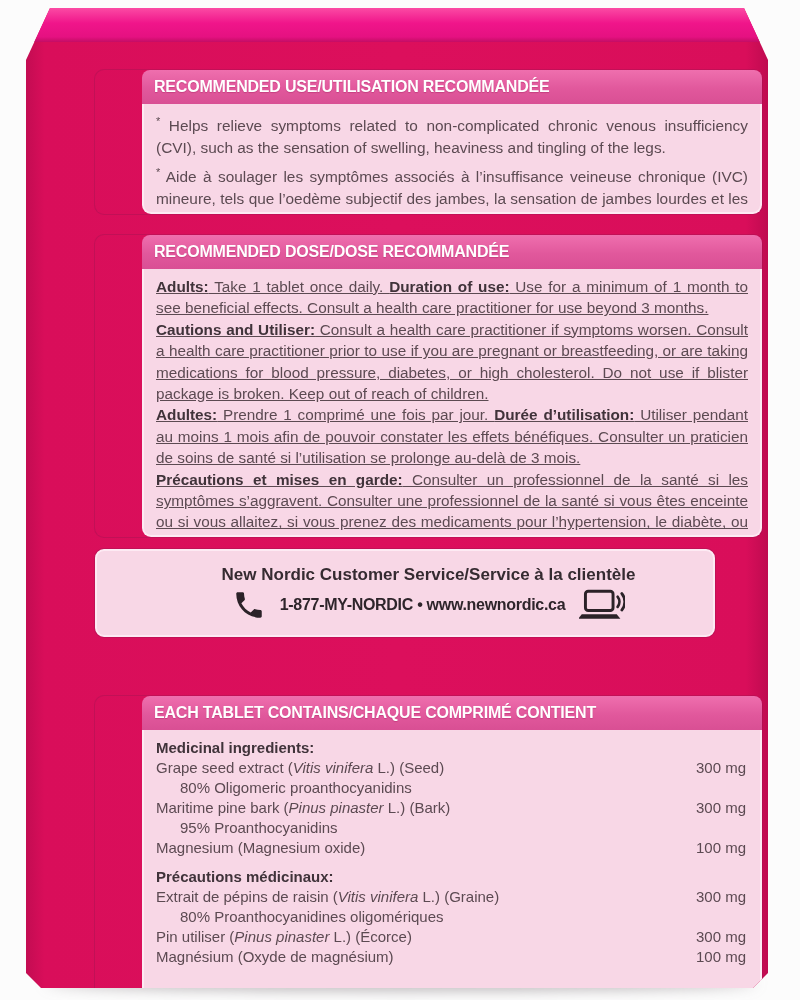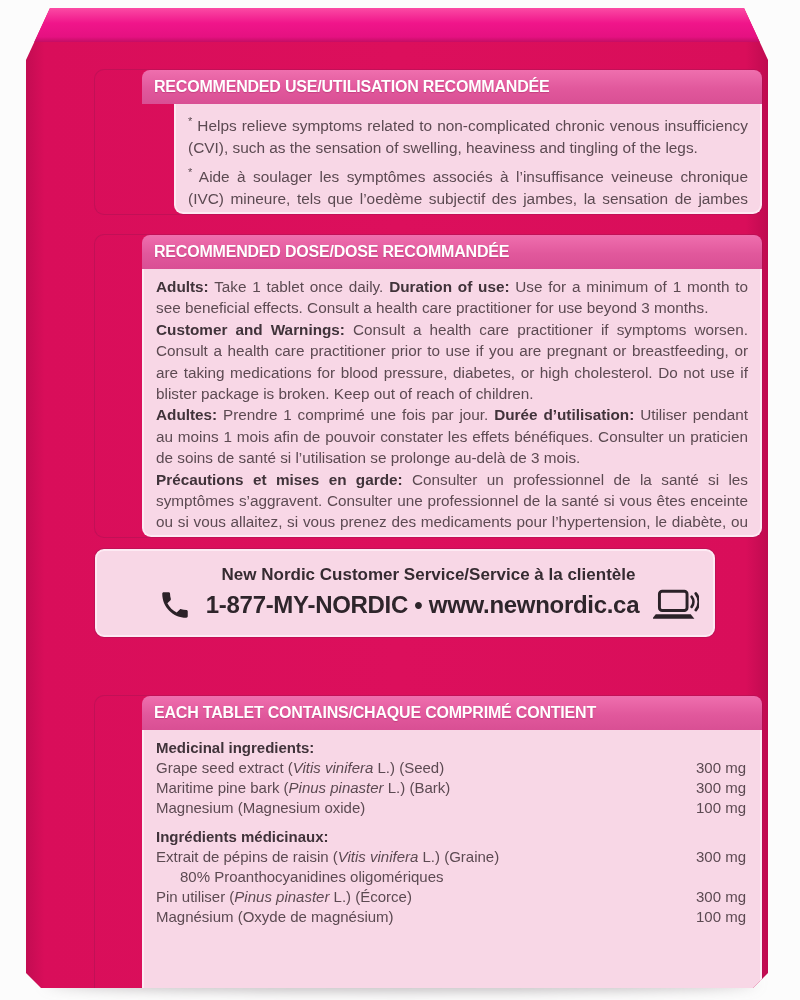--- a/index.html
+++ b/index.html
@@ -26,33 +26,33 @@
     box-shadow:0 0 0 1px rgba(150,20,80,.35);padding-left:47px;}
   .hdr{height:34px;line-height:34px;background:linear-gradient(180deg,#ef6fae 0,#e1589c 55%,#d94f94 100%);
     border-radius:8px 8px 0 0;color:#fff;font-weight:bold;font-size:16px;
     letter-spacing:-.2px;padding:0 0 0 12px;box-sizing:border-box;
     text-shadow:0 1px 1px rgba(160,30,90,.4);}
   .panel{background:#f8d7e6;border:2px solid #fdeaf3;border-top:none;
     border-radius:0 0 9px 9px;box-sizing:border-box;overflow:hidden;
     color:#5c4a52;}
   .panel.alone{border-radius:9px;border-top:2px solid #fdeaf3;}
 
-  .use-body{height:110px;padding:6px 12px;font-size:15.4px;line-height:22px;text-align:justify;margin-left:32px;}
+  .use-body{height:110px;padding:6px 12px;font-size:15.4px;line-height:22px;text-align:justify;}
   .use-body p{margin:0 0 2px 0;}
-  .dose-body{height:268px;padding:7px 12px;font-size:15.3px;line-height:21.4px;text-align:justify;}
+  .dose-body{height:268px;padding:7px 12px;font-size:15.3px;line-height:21.4px;text-align:justify;text-decoration:underline;}
   .dose-body p{margin:0;}
   b.lead{color:#40333a;}
   .sup{vertical-align:super;font-size:11px;}
 
   
   .service{top:541px;height:88px;display:flex;flex-direction:column;
     justify-content:center;align-items:center;gap:3px;}
   .svc-title{font-weight:bold;font-size:17px;color:#352b31;}
   .svc-line{display:flex;align-items:center;gap:14px;}
-  .svc-phone{font-weight:bold;font-size:24px;color:#2e252b;letter-spacing:-.3px;}
+  .svc-phone{font-weight:bold;font-size:16px;color:#2e252b;letter-spacing:-.3px;}
   .icon{display:inline-flex;align-items:center;}
 
   
   .contains-body{height:296px;padding:8px 14px 0 12px;font-size:15px;line-height:20px;}
   .ing-heading{font-weight:bold;color:#40333a;}
   .row{display:flex;}
   .row .name{flex:1;}
   .row.indent .name{padding-left:24px;}
   .row .amt{white-space:nowrap;}
   .blk-gap{height:9px;}
@@ -72,21 +72,21 @@
       <div class="panel use-body">
         <p><span class="sup">*</span><span> Helps relieve symptoms related to non-complicated chronic venous insufficiency (CVI), such as the sensation of swelling, heaviness and tingling of the legs.</span></p>
         <p><span class="sup">*</span><span> Aide à soulager les symptômes associés à l’insuffisance veineuse chronique (IVC) mineure, tels que l’oedème subjectif des jambes, la sensation de jambes lourdes et les fourmillements.</span></p>
       </div>
     </div>
 
     <div class="section" style="top:227px;">
       <div class="hdr">RECOMMENDED DOSE/DOSE RECOMMANDÉE</div>
       <div class="panel dose-body">
         <p><b class="lead">Adults:</b><span> Take 1 tablet once daily. </span><b class="lead">Duration of use:</b><span> Use for a minimum of 1 month to see beneficial effects. Consult a health care practitioner for use beyond 3 months.</span></p>
-        <p><b class="lead">Customer and Warnings:</b><span> Consult a health care practitioner if symptoms worsen. Consult a health care practitioner prior to use if you are pregnant or breastfeeding, or are taking medications for blood pressure, diabetes, or high cholesterol. Do not use if blister package is broken. Keep out of reach of children.</span></p>
+        <p><b class="lead">Cautions and Utiliser:</b><span> Consult a health care practitioner if symptoms worsen. Consult a health care practitioner prior to use if you are pregnant or breastfeeding, or are taking medications for blood pressure, diabetes, or high cholesterol. Do not use if blister package is broken. Keep out of reach of children.</span></p>
         <p><b class="lead">Adultes:</b><span> Prendre 1 comprimé une fois par jour. </span><b class="lead">Durée d’utilisation:</b><span> Utiliser pendant au moins 1 mois afin de pouvoir constater les effets bénéfiques. Consulter un praticien de soins de santé si l’utilisation se prolonge au-delà de 3 mois.</span></p>
         <p><b class="lead">Précautions et mises en garde:</b><span> Consulter un professionnel de la santé si les symptômes s’aggravent. Consulter une professionnel de la santé si vous êtes enceinte ou si vous allaitez, si vous prenez des medicaments pour l’hypertension, le diabète, ou pour le cholestérol. Ne pas utiliser si la plaquette alvéolée est endommagée. Garder hors de la porté des enfants.</span></p>
       </div>
     </div>
 
     <div class="section panel alone service">
       <div class="svc-title">New Nordic Customer Service/Service à la clientèle</div>
       <div class="svc-line">
         <span class="icon">
           <svg width="34" height="34" viewBox="0 0 24 24">
@@ -106,30 +106,36 @@
     </div>
 
     <div class="section" style="top:640px;margin-top:48px;">
       <div class="hdr">EACH TABLET CONTAINS/CHAQUE COMPRIMÉ CONTIENT</div>
       <div class="panel contains-body">
         <div class="ing-heading">Medicinal ingredients:</div>
         <div class="row">
             <span class="name"><span>Grape seed extract (</span><i>Vitis vinifera</i><span> L.) (Seed)</span></span>
             <span class="amt">300 mg</span>
           </div>
+        <div class="row indent">
+            <span class="name"><span>80% Oligomeric proanthocyanidins</span></span>
+          </div>
         <div class="row">
             <span class="name"><span>Maritime pine bark (</span><i>Pinus pinaster</i><span> L.) (Bark)</span></span>
             <span class="amt">300 mg</span>
+          </div>
+        <div class="row indent">
+            <span class="name"><span>95% Proanthocyanidins</span></span>
           </div>
         <div class="row">
             <span class="name"><span>Magnesium (Magnesium oxide)</span></span>
             <span class="amt">100 mg</span>
           </div>
         <div class="blk-gap"></div>
-        <div class="ing-heading">Ingrédients médicinaux:</div>
+        <div class="ing-heading">Précautions médicinaux:</div>
         <div class="row">
             <span class="name"><span>Extrait de pépins de raisin (</span><i>Vitis vinifera</i><span> L.) (Graine)</span></span>
             <span class="amt">300 mg</span>
           </div>
         <div class="row indent">
             <span class="name"><span>80% Proanthocyanidines oligomériques</span></span>
           </div>
         <div class="row">
             <span class="name"><span>Pin utiliser (</span><i>Pinus pinaster</i><span> L.) (Écorce)</span></span>
             <span class="amt">300 mg</span>

